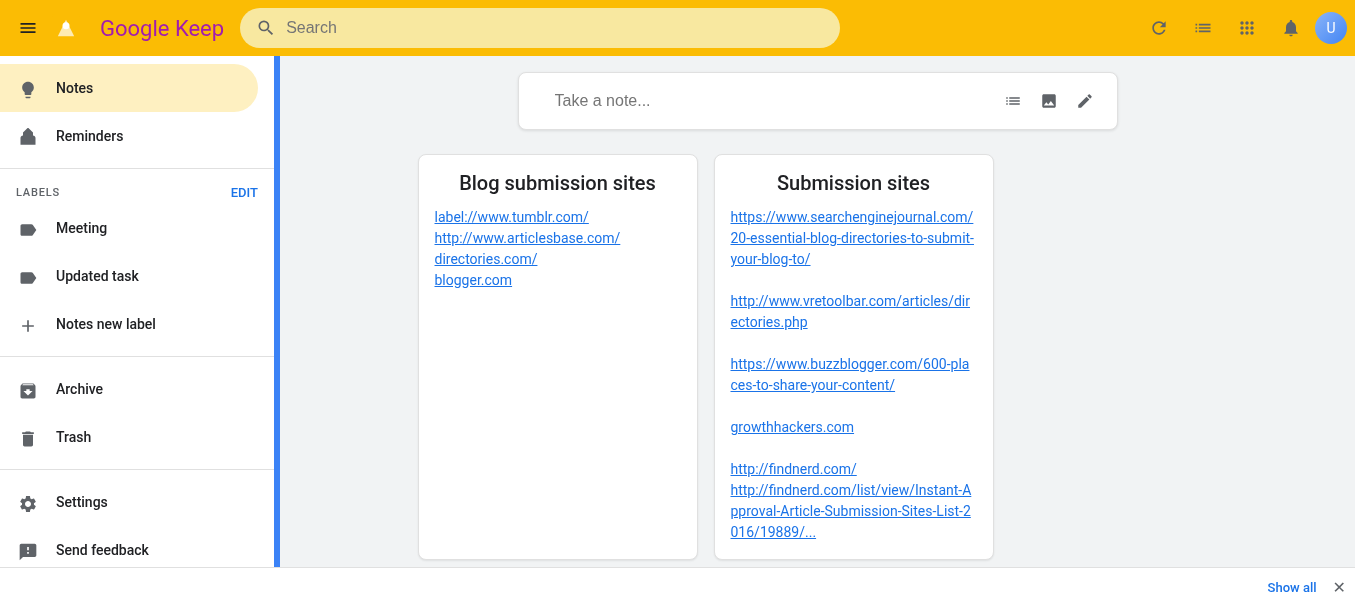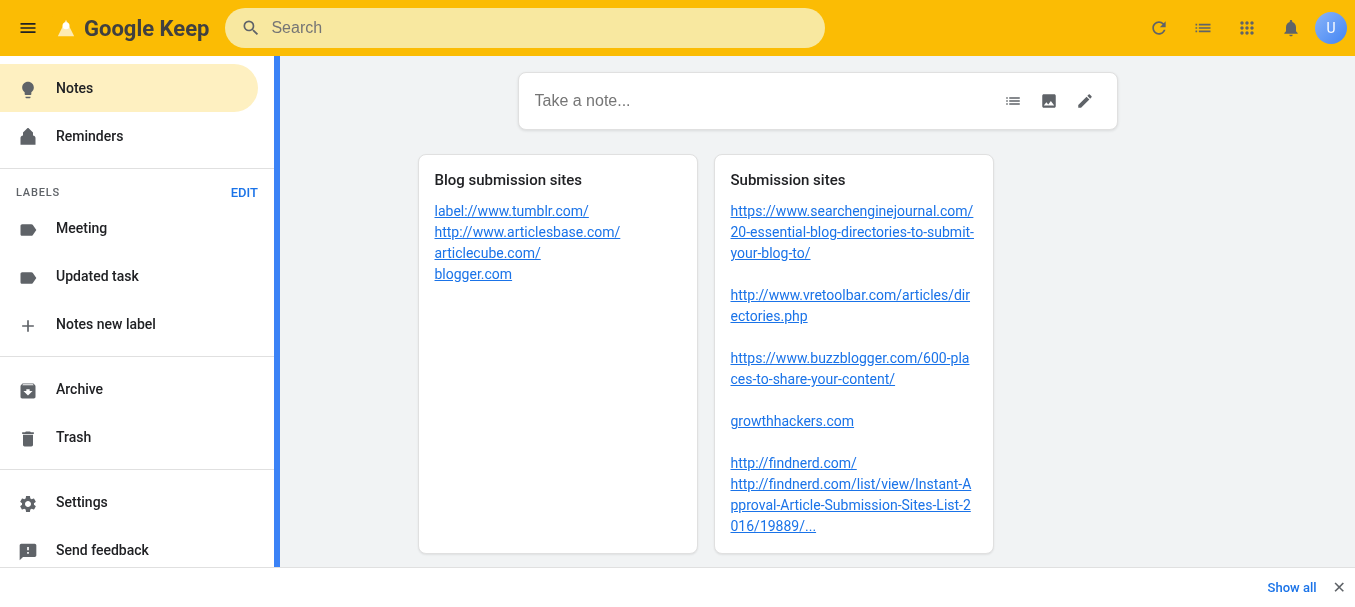--- a/index.html
+++ b/index.html
@@ -18,22 +18,22 @@
     }
     .header-menu-btn {
       width: 40px; height: 40px;
       display: flex; align-items: center; justify-content: center;
       border-radius: 50%; cursor: pointer;
       color: #202124;
       font-size: 20px;
     }
     .header-logo {
       display: flex; align-items: center; margin-left: 4px;
-      font-size: 22px; color: #404040; font-weight: 700;
-      gap: 4px;
+      font-size: 22px; color: #a21caf; font-weight: 400;
+      gap: 20px;
       user-select: none;
     }
     .header-search {
       display: flex; align-items: center;
       margin-left: 16px;
       background: #f8e8a0;
       border-radius: 24px;
       padding: 14px 16px;
       height: 40px;
       flex: 1;
@@ -129,20 +129,21 @@
       align-items: center;
       max-width: 600px;
       margin: 0 auto 24px;
       box-shadow: 0 1px 3px rgba(0,0,0,0.1);
       gap: 8px;
     }
     .take-note-input {
       flex: 1; border: none; outline: none;
       font-size: 16px; color: #5f6368; background: transparent;
       cursor: pointer;
+      margin-left: 20px;
     }
     .take-note-icons { display: flex; gap: 4px; }
     .take-note-icon-btn {
       width: 32px; height: 32px;
       display: flex; align-items: center; justify-content: center;
       border-radius: 50%; cursor: pointer; color: #5f6368;
       font-size: 16px;
     }
 
     
@@ -157,21 +158,21 @@
       background: white;
       border: 1px solid #e0e0e0;
       border-radius: 8px;
       padding: 16px;
       min-width: 240px;
       max-width: 280px;
       flex: 1;
       cursor: pointer;
       box-shadow: 0 1px 2px rgba(0,0,0,0.08);
     }
-    .note-title { font-size: 15px; font-weight: 500; color: #202124; margin-bottom: 12px; }
+    .note-title { font-size: 20px; font-weight: 500; color: #202124; margin-bottom: 12px; text-align: center; }
     .note-body { font-size: 14px; color: #202124; line-height: 1.5; }
     .note-link { color: #1a73e8; text-decoration: underline; word-break: break-all; }
 
     
     .bottom-bar {
       position: fixed;
       bottom: 0; left: 0; right: 0;
       height: 40px;
       background: white;
       border-top: 1px solid #e0e0e0;
@@ -364,21 +365,21 @@
       </div>
     </div>
 
     <div class="notes-grid">
 
       <div class="note-card">
         <div class="note-title">Blog submission sites</div>
         <div class="note-body">
           <div><a class="note-link" href="#">label://www.tumblr.com/</a></div>
           <div><a class="note-link" href="#">http://www.articlesbase.com/</a></div>
-          <div><a class="note-link" href="#">articlecube.com/</a></div>
+          <div><a class="note-link" href="#">directories.com/</a></div>
           <div><a class="note-link" href="#">blogger.com</a></div>
         </div>
       </div>
 
       <div class="note-card">
         <div class="note-title">Submission sites</div>
         <div class="note-body">
           <div><a class="note-link" href="#">https://www.searchenginejournal.com/20-essential-blog-directories-to-submit-your-blog-to/</a></div>
           <br>
           <div><a class="note-link" href="#">http://www.vretoolbar.com/articles/directories.php</a></div>

